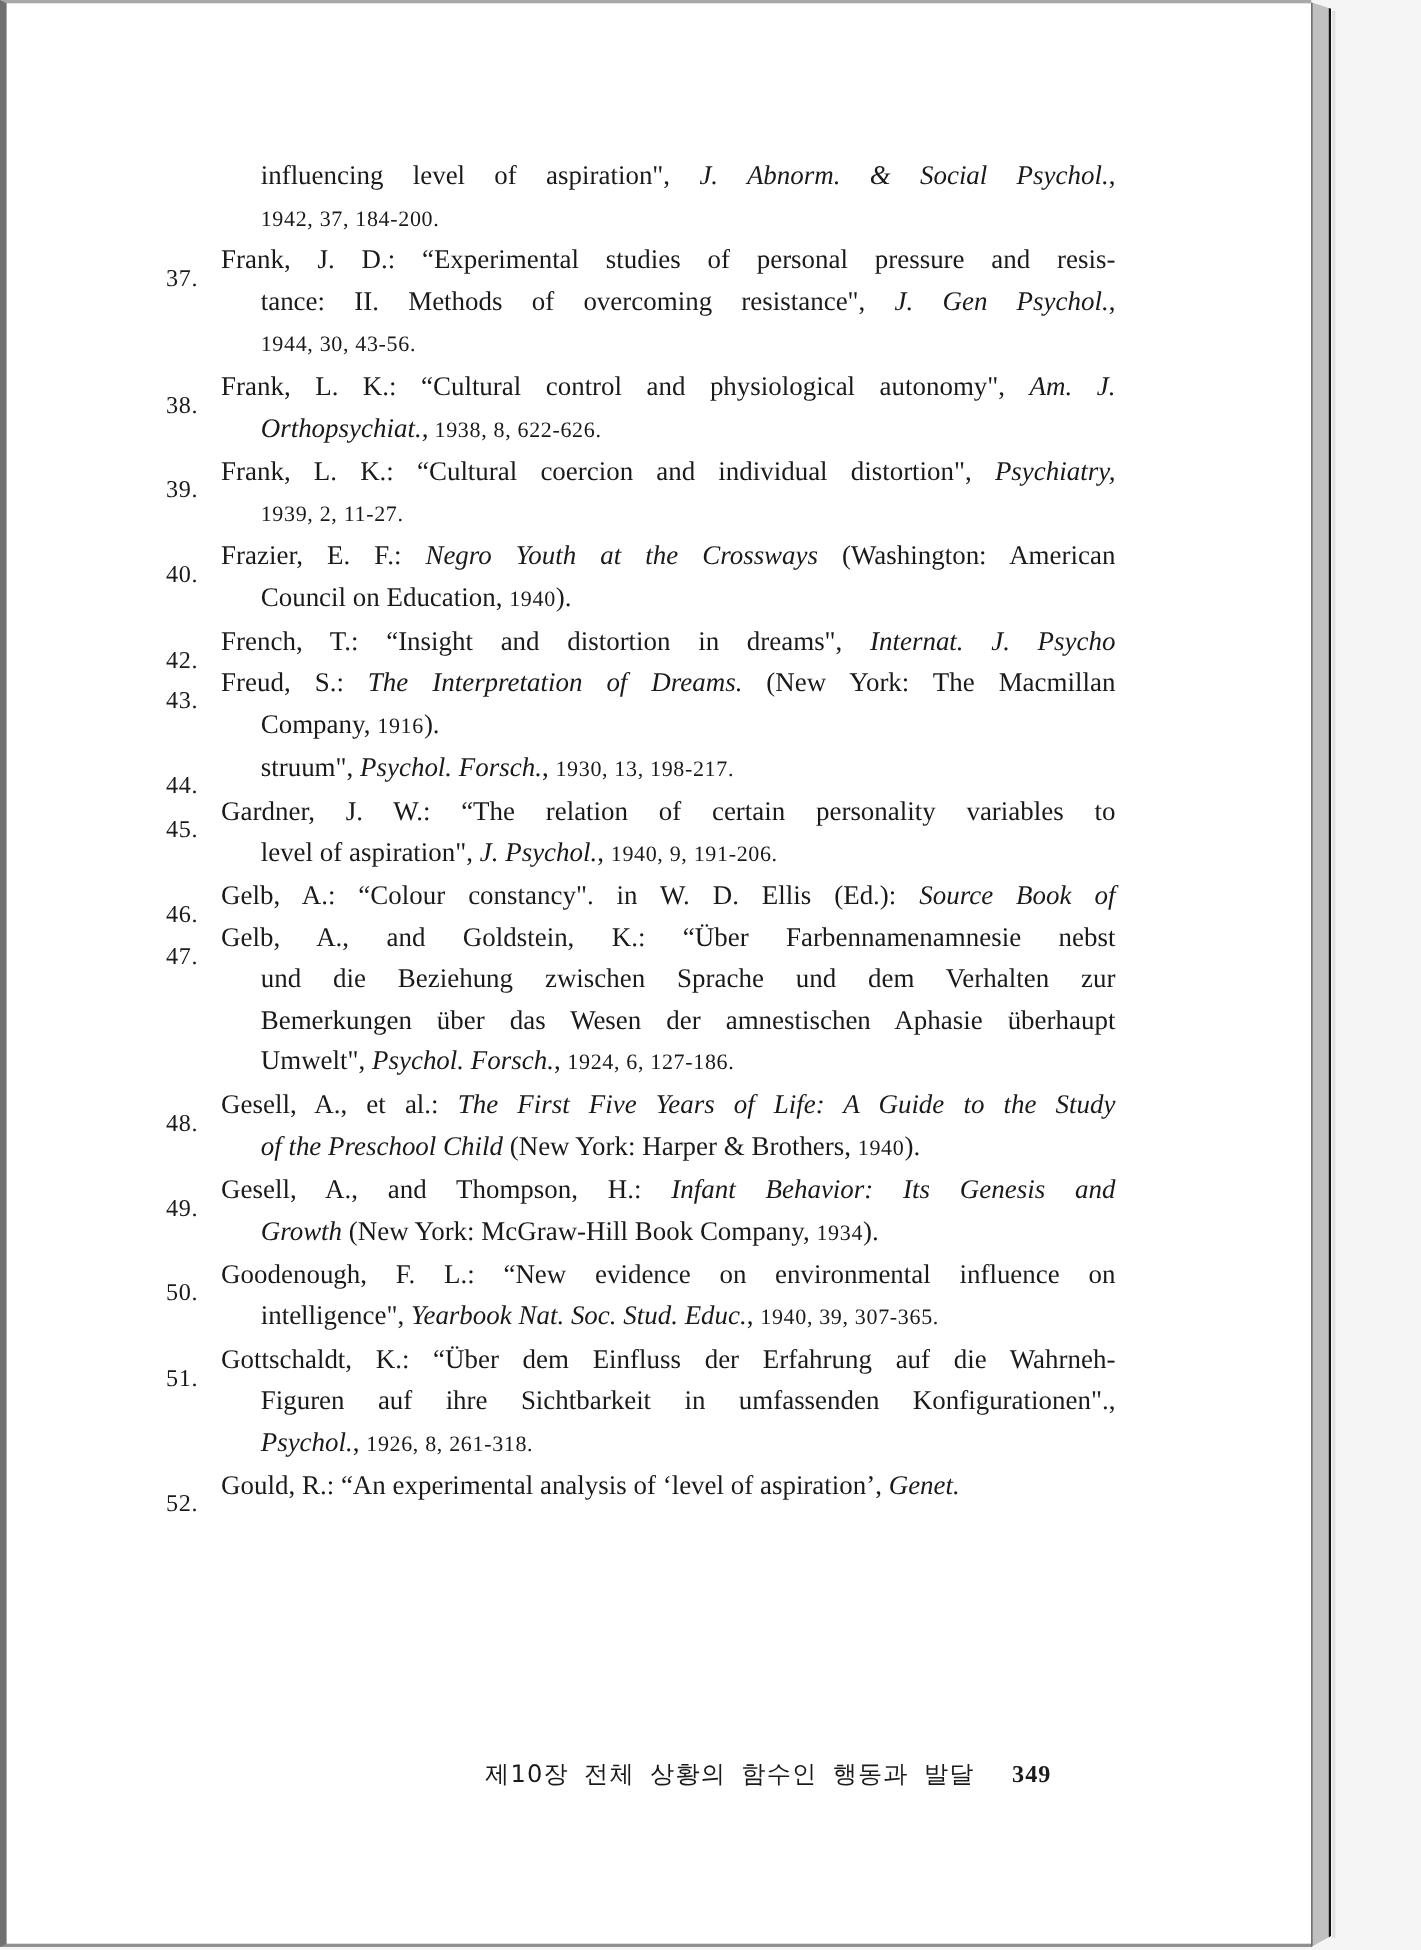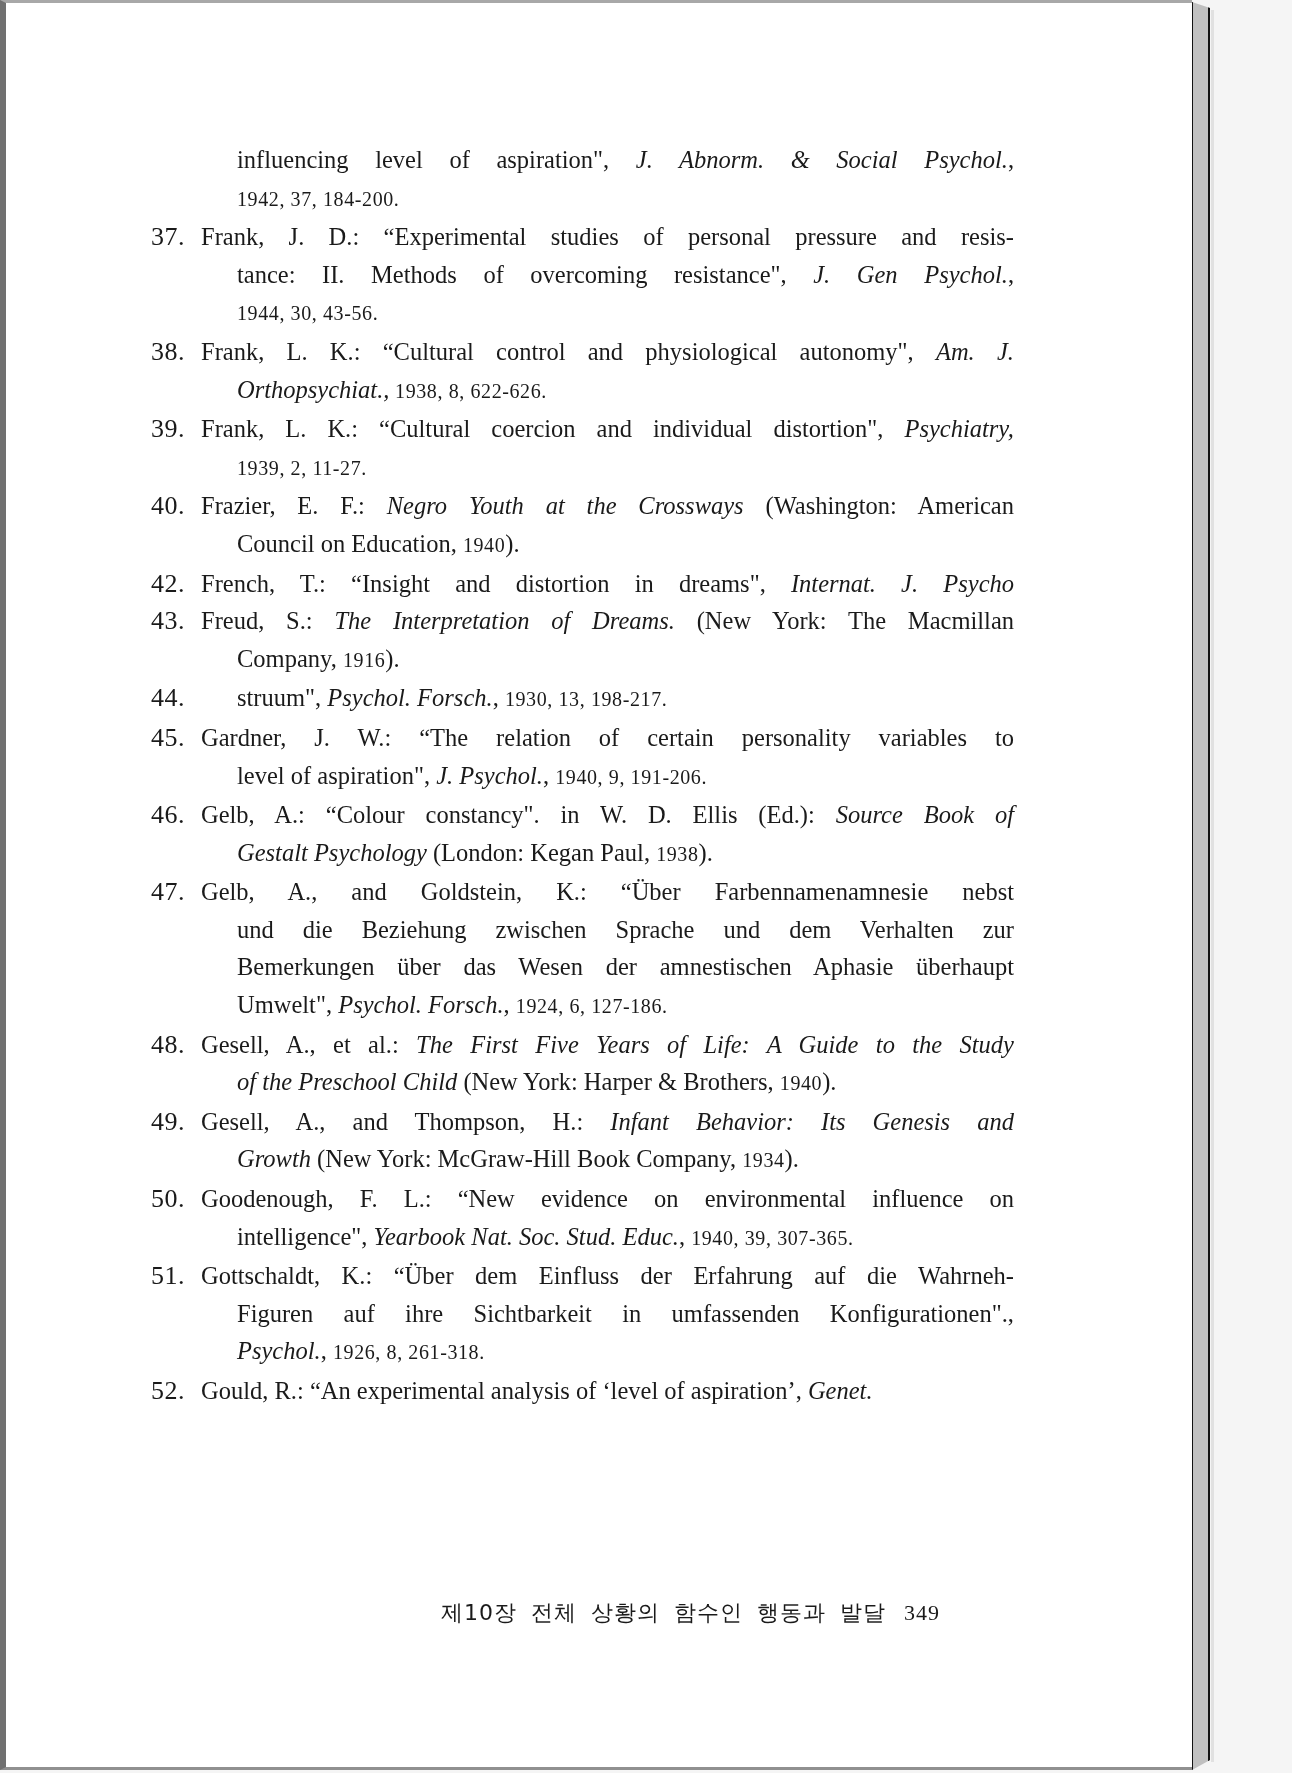--- a/index.html
+++ b/index.html
@@ -44,23 +44,23 @@
     width: 868px;
     font-size: 24.5px;
     line-height: 37.6px;
   }
   .entry {
     position: relative;
     padding-left: 55px;
   }
   .entry .num {
     position: absolute;
-    left: 5px; top: 0;
+    left: 5px; top: 16px;
     width: 50px;
-    font-size: 26px;
+    font-size: 22px;
     letter-spacing: 0.5px;
   }
   .line {
     display: block;
     white-space: nowrap;
     text-align: justify;
     text-align-last: justify;
   }
   .line.last { text-align-last: left; }
   .cont { padding-left: 36px; }
@@ -69,21 +69,21 @@
   .footer {
     position: absolute;
     left: 435px; top: 1595px;
     width: 540px;
     font-family: "DejaVu Sans", sans-serif;
     font-size: 22px;
     letter-spacing: 1px;
     word-spacing: 6px;
     color: #1a1a1a;
   }
-  .footer .pg { font-family: "Liberation Serif", serif; font-weight: normal; font-size: 22px; margin-left: 4px; }
+  .footer .pg { font-family: "Liberation Serif", serif; font-weight: bold; font-size: 22px; margin-left: 20px; }
 </style>
 </head>
 <body>
 
 <div class="page">
   <div class="refs">
     <div class="entry" id="cont-entry">
         <span class="line cont"><span>influencing level of aspiration",   </span><i>J. Abnorm. &amp; Social Psychol.</i><span>,</span></span>
         <span class="line cont last"><span class="osf">1942, 37, 184-200.</span></span>
       </div>
@@ -123,21 +123,20 @@
           <span class="line cont last"><span>struum", </span><i>Psychol. Forsch.</i><span>, </span><span class="osf">1930, 13, 198-217.</span></span>
         </div>
         <div class="entry">
           <span class="num osf">45.</span>
           <span class="line "><span>Gardner,   J. W.: “The relation of certain personality variables to</span></span>
           <span class="line cont last"><span>level of aspiration", </span><i>J. Psychol.</i><span>,  </span><span class="osf">1940, 9, 191-206.</span></span>
         </div>
         <div class="entry">
           <span class="num osf">46.</span>
           <span class="line "><span>Gelb, A.: “Colour constancy". in W. D. Ellis (Ed.): </span><i>Source Book of</i></span>
-          <span class="line cont last"><i>Gestalt Psychology</i><span> (London: Kegan Paul, </span><span class="osf">1938</span><span>).</span></span>
         </div>
         <div class="entry">
           <span class="num osf">47.</span>
           <span class="line "><span>Gelb, A., and Goldstein, K.: “Über Farbennamenamnesie nebst</span></span>
           <span class="line cont"><span>und die Beziehung zwischen Sprache und dem Verhalten zur</span></span>
           <span class="line cont"><span>Bemerkungen über das Wesen der amnestischen Aphasie überhaupt</span></span>
           <span class="line cont last"><span>Umwelt", </span><i>Psychol. Forsch.</i><span>, </span><span class="osf">1924, 6, 127-186.</span></span>
         </div>
         <div class="entry">
           <span class="num osf">48.</span>

